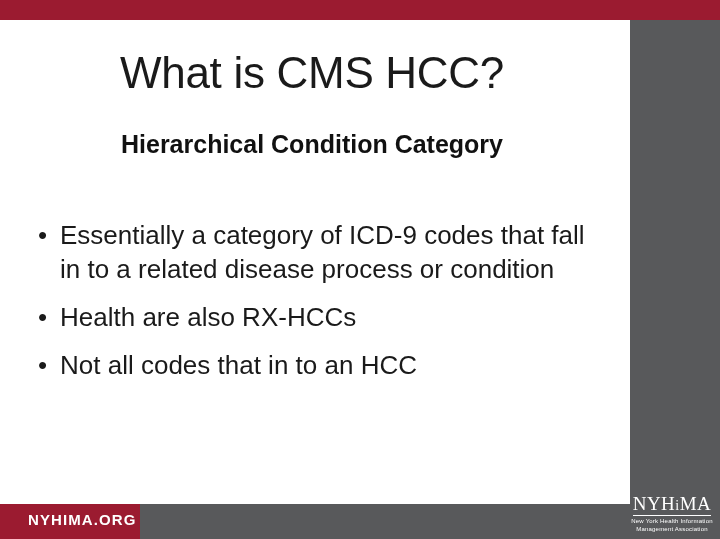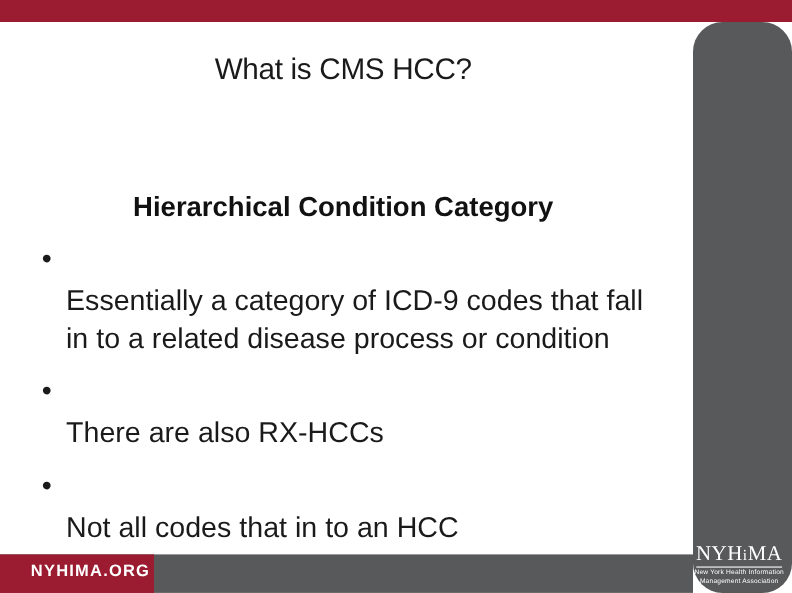--- a/index.html
+++ b/index.html
@@ -29,21 +29,20 @@
     background: #9b1b30;
   }
   
   .right-col {
     position: absolute;
     right: 0;
     top: 20px;
     width: 90px;
     height: 519px;
     background: #58595b;
-    border-radius: 27px;
   }
   
   .right-sep {
     position: absolute;
     right: 90px;
     top: 20px;
     width: 6px;
     height: 519px;
     background: #ffffff;
   }
@@ -112,35 +111,34 @@
     line-height: 1.25;
     letter-spacing: 0.2px;
   }
   
   .title {
     position: absolute;
     left: 0;
     top: 48px;
     width: 624px;
     text-align: center;
-    font-size: 27px;
+    font-size: 44px;
     color: #1a1a1a;
     font-weight: normal;
     letter-spacing: -0.3px;
   }
   .subtitle {
     position: absolute;
     left: 0;
     top: 130px;
     width: 624px;
     text-align: center;
     font-size: 25px;
     color: #111111;
     font-weight: bold;
-    margin-top: 44px;
   }
   .bullets {
     position: absolute;
     left: 38px;
     top: 218px;
     width: 570px;
   }
   .bullet {
     display: flex;
     align-items: flex-start;
@@ -152,21 +150,20 @@
     font-size: 26px;
     line-height: 34px;
     color: #1a1a1a;
     text-align: left;
   }
   .bullet .txt {
     flex: 1 1 auto;
     font-size: 26px;
     line-height: 34px;
     color: #1a1a1a;
-    margin-top: 38px;
   }
 </style>
 </head>
 <body>
 
 <div class="slide">
 
   <div class="top-bar"></div>
   <div class="right-sep"></div>
   <div class="right-col">
@@ -181,21 +178,21 @@
   <div class="title">What is CMS HCC?</div>
   <div class="subtitle">Hierarchical Condition Category</div>
 
   <div class="bullets">
     <div class="bullet">
       <span class="dot">•</span>
       <span class="txt">Essentially a category of ICD-9 codes that fall in to a related disease process or condition</span>
     </div>
     <div class="bullet">
       <span class="dot">•</span>
-      <span class="txt">There are also RX-HCCs</span>
+      <span class="txt">Health are also RX-HCCs</span>
     </div>
     <div class="bullet">
       <span class="dot">•</span>
       <span class="txt">Not all codes that in to an HCC</span>
     </div>
   </div>
 
   <div class="bottom-bar"></div>
   <div class="bottom-left-block"></div>
   <div class="bottom-url">NYHIMA.ORG</div>

